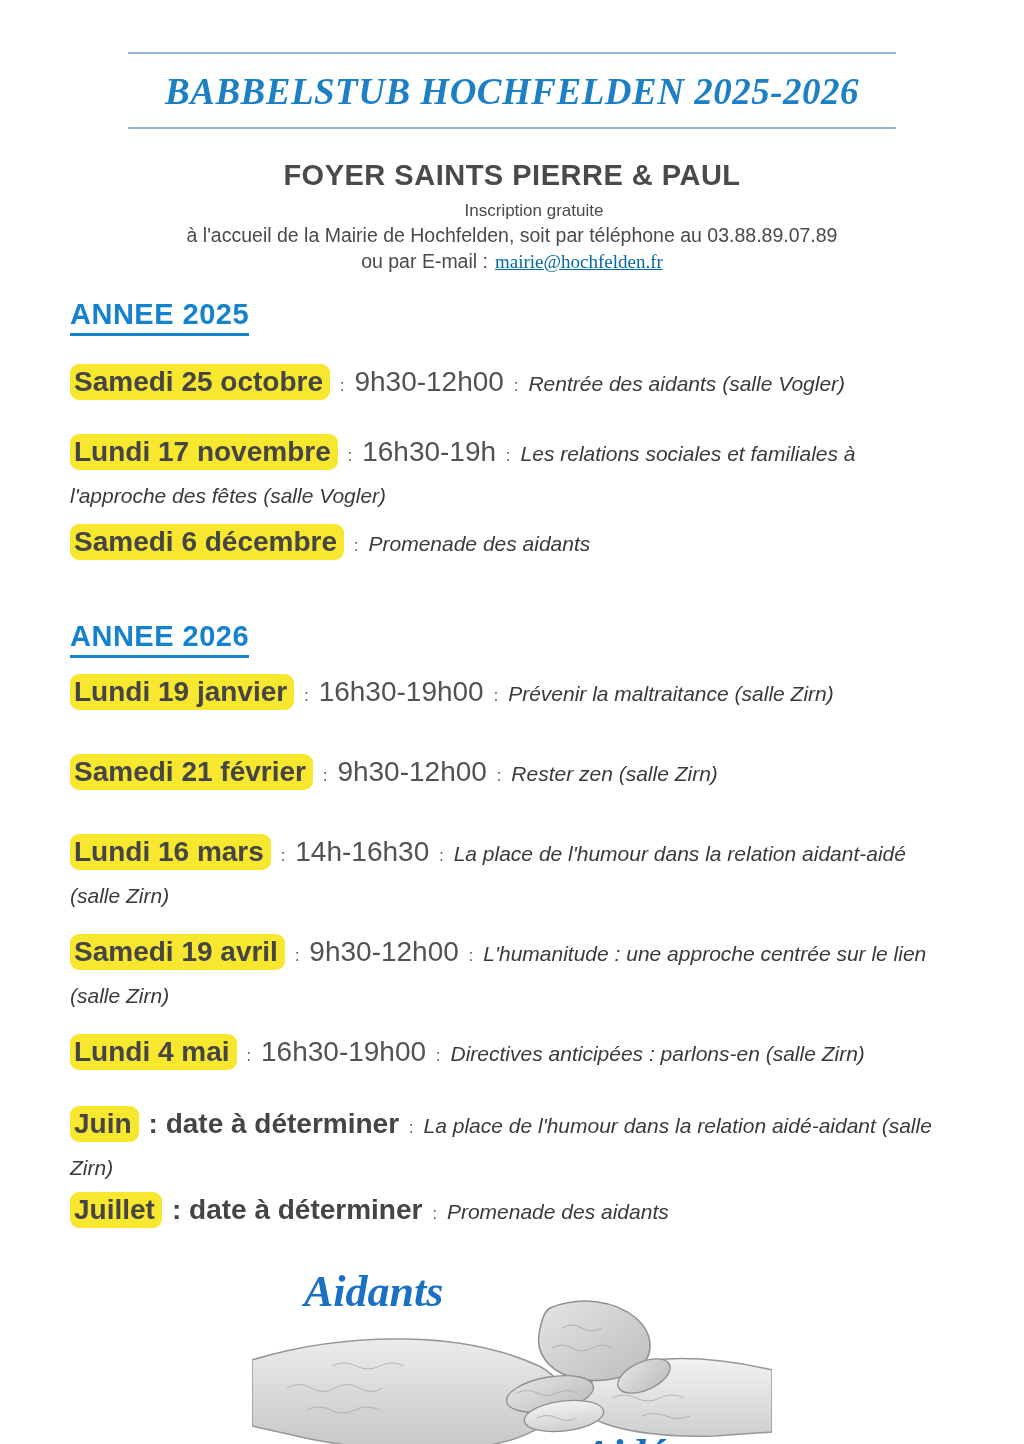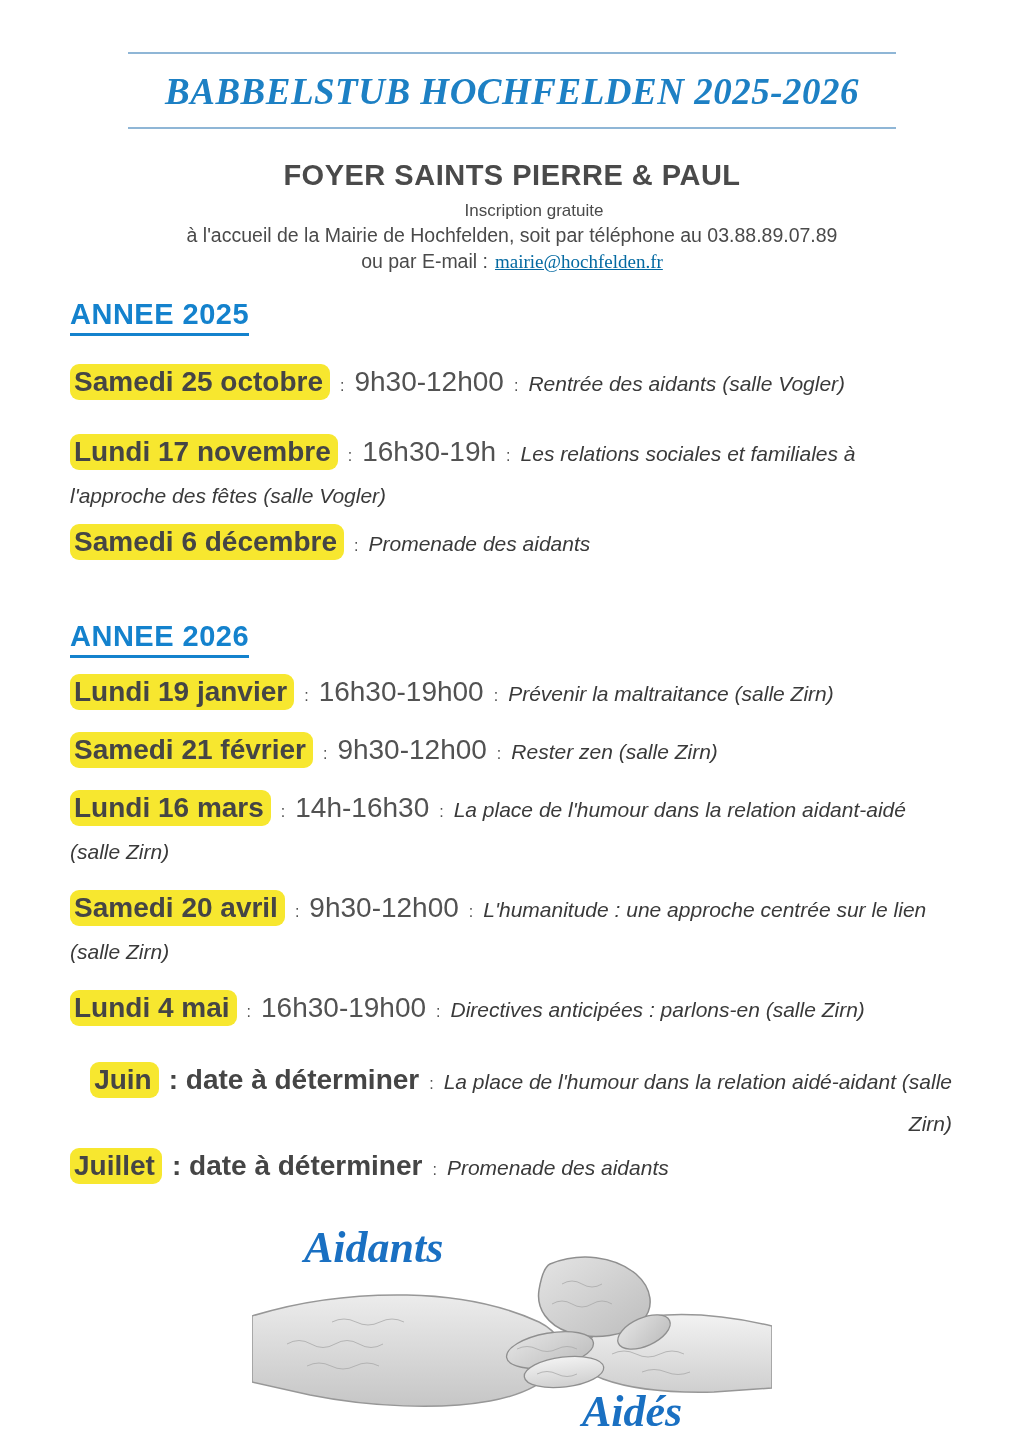--- a/index.html
+++ b/index.html
@@ -25,22 +25,22 @@
   .year-heading{margin:25px 0 0 70px;}
   .year-heading span{
     display:inline-block;font-size:29px;font-weight:bold;color:#1482cd;
     border-bottom:3px solid #1482cd;padding-bottom:2px;letter-spacing:0.5px;
   }
   .year-2026{margin-top:54px;}
   .event{margin:26px 72px 0 70px;line-height:40px;}
   .ev-tight{margin-top:4px;}
   .ev-first{margin-top:26px;}
   .ev-g14{margin-top:14px;}
-  .ev-g30{margin-top:14px;}
-  .ev-g28{margin-top:28px;text-align:right;}
+  .ev-g30{margin-top:36px;}
+  .ev-g28{margin-top:28px;}
   .ev-g0{margin-top:0px;}
   .hl{
     background:#f7e72f;color:#454545;font-weight:bold;font-size:28px;
     padding:2px 7px 3px 4px;
     border-radius:9px;
   }
   .suffix{font-weight:bold;font-size:28px;color:#454545;margin-left:10px;}
   .sep{font-size:16px;color:#525252;margin:0 10px;}
   .time{font-size:28px;color:#525252;}
   .desc{font-style:italic;font-size:21px;color:#3a3a3a;}
@@ -74,21 +74,21 @@
   <p class="event ev-tight"><span class="hl">Samedi 6 décembre</span><span class="sep">:</span><span class="desc">Promenade des aidants</span></p>
 
   <div class="year-heading year-2026"><span>ANNEE 2026</span></div>
 
   <p class="event ev-g14"><span class="hl">Lundi 19 janvier</span><span class="sep">:</span><span class="time">16h30-19h00</span><span class="sep">:</span><span class="desc">Prévenir la maltraitance (salle Zirn)</span></p>
 
   <p class="event ev-g30"><span class="hl">Samedi 21 février</span><span class="sep">:</span><span class="time">9h30-12h00</span><span class="sep">:</span><span class="desc">Rester zen (salle Zirn)</span></p>
 
   <p class="event ev-g30"><span class="hl">Lundi 16 mars</span><span class="sep">:</span><span class="time">14h-16h30</span><span class="sep">:</span><span class="desc">La place de l'humour dans la relation aidant-aidé (salle Zirn)</span></p>
 
-  <p class="event ev-g14"><span class="hl">Samedi 20 avril</span><span class="sep">:</span><span class="time">9h30-12h00</span><span class="sep">:</span><span class="desc">L'humanitude : une approche centrée sur le lien (salle Zirn)</span></p>
+  <p class="event ev-g14"><span class="hl">Samedi 19 avril</span><span class="sep">:</span><span class="time">9h30-12h00</span><span class="sep">:</span><span class="desc">L'humanitude : une approche centrée sur le lien (salle Zirn)</span></p>
 
   <p class="event ev-g14"><span class="hl">Lundi 4 mai</span><span class="sep">:</span><span class="time">16h30-19h00</span><span class="sep">:</span><span class="desc">Directives anticipées : parlons-en (salle Zirn)</span></p>
 
   <p class="event ev-g28"><span class="hl">Juin</span><span class="suffix">: date à déterminer</span><span class="sep">:</span><span class="desc">La place de l'humour dans la relation aidé-aidant (salle Zirn)</span></p>
 
   <p class="event ev-g0"><span class="hl">Juillet</span><span class="suffix">: date à déterminer</span><span class="sep">:</span><span class="desc">Promenade des aidants</span></p>
 
   <div class="image-wrap">
     <svg width="520" height="238" viewBox="0 0 520 238" aria-hidden="false">
       <defs>

